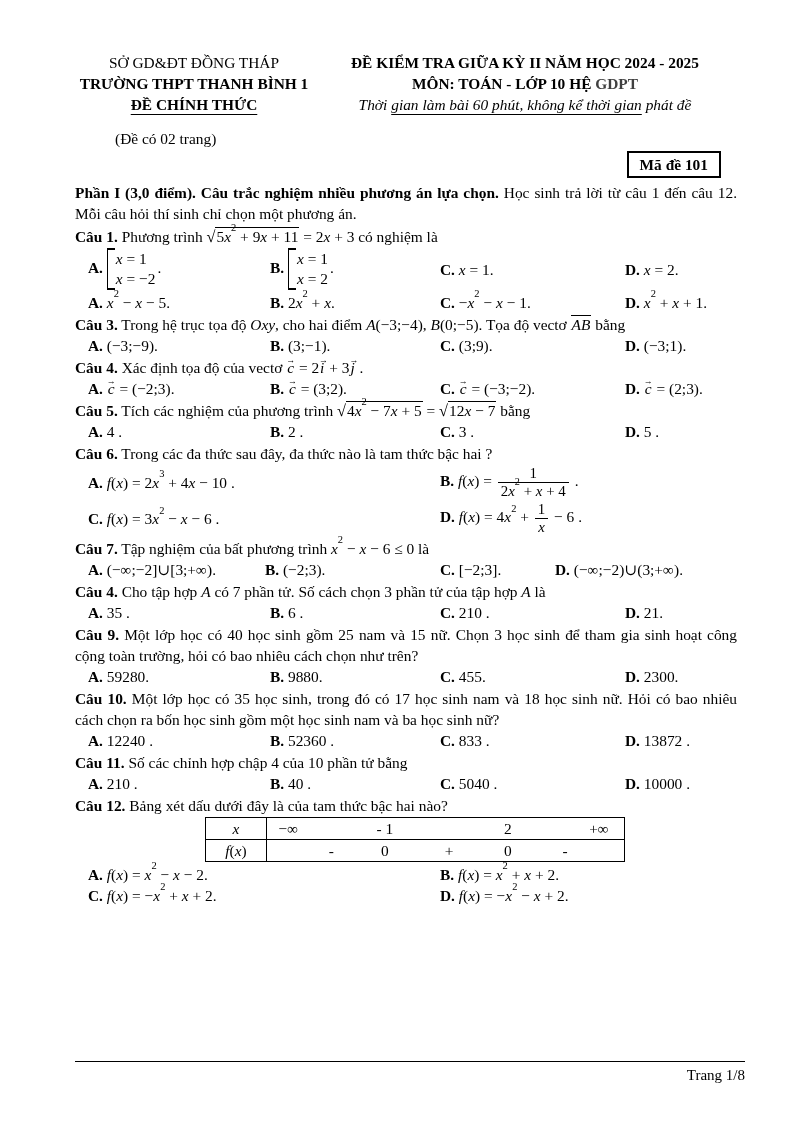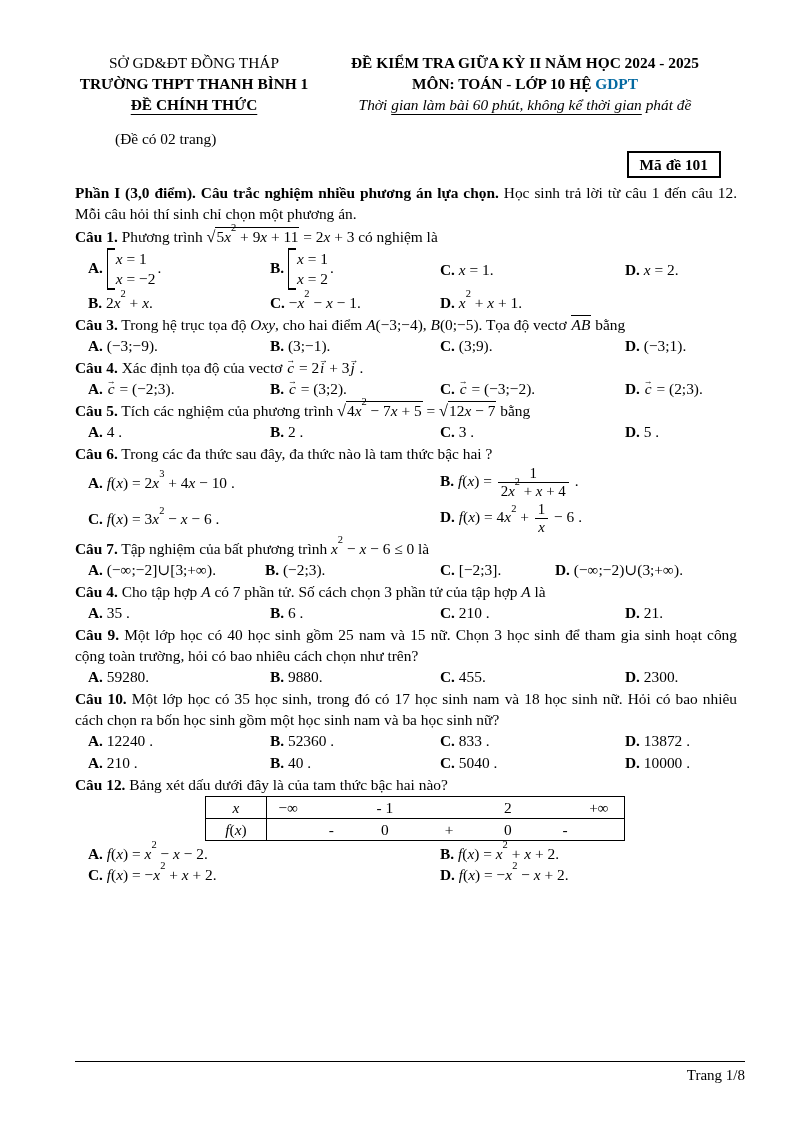--- a/index.html
+++ b/index.html
@@ -14,21 +14,21 @@
 
   
   .hdr { display:flex; }
   .h-left { width:238px; text-align:center; flex-shrink:0; }
   .h-right { flex:1; text-align:center; }
   .h-l1 { white-space:nowrap; }
   .h-l2 { font-weight:bold; white-space:nowrap; }
   .h-l3 { font-weight:bold; text-decoration:underline; text-underline-offset:4px; }
   .h-r1 { font-weight:bold; }
   .h-r2 { font-weight:bold; }
-  .h-r2 .red { color:#0369a1; }
+  .h-r2 .red { color:#404040; }
   .h-r3 { font-style:italic; }
   .h-r3 u { text-underline-offset:4px; }
 
   .note { margin:13px 0 0 40px; }
   .code-box {
     width:fit-content; margin:2px 16px 4px auto;
     border:2px solid #000; padding:1px 11px;
     font-weight:bold;
   }
 
@@ -110,20 +110,21 @@
               <span><i>x</i> = 1</span>
               <span><i>x</i> = 2</span>
             </span>.</span>
           <span class="opt"><b>C.</b> <i>x</i> = 1.</span>
           <span class="opt"><b>D.</b> <i>x</i> = 2.</span>
         </div>
   </div>
 
   <div class="question">
     <div class="options four">
+          <span class="opt"><b>A.</b> <i>x</i><sup>2</sup> − <i>x</i> − 5.</span>
           <span class="opt"><b>B.</b> 2<i>x</i><sup>2</sup> + <i>x</i>.</span>
           <span class="opt"><b>C.</b> −<i>x</i><sup>2</sup> − <i>x</i> − 1.</span>
           <span class="opt"><b>D.</b> <i>x</i><sup>2</sup> + <i>x</i> + 1.</span>
         </div>
   </div>
 
   <div class="question">
     <div class="stem"><b class="qlabel">Câu 3.</b> <span class="qstem">Trong hệ trục tọa độ <i>Oxy</i>, cho hai điểm <i>A</i>(−3;−4), <i>B</i>(0;−5). Tọa độ vectơ <span class="ol"><i>AB</i></span> bằng</span></div>
     <div class="options four">
           <span class="opt"><b>A.</b> (−3;−9).</span>
@@ -203,20 +204,21 @@
     <div class="stem"><b class="qlabel">Câu 10.</b> <span class="qstem">Một lớp học có 35 học sinh, trong đó có 17 học sinh nam và 18 học sinh nữ. Hỏi có bao nhiêu cách chọn ra bốn học sinh gồm một học sinh nam và ba học sinh nữ?</span></div>
     <div class="options four">
           <span class="opt"><b>A.</b> 12240 .</span>
           <span class="opt"><b>B.</b> 52360 .</span>
           <span class="opt"><b>C.</b> 833 .</span>
           <span class="opt"><b>D.</b> 13872 .</span>
         </div>
   </div>
 
   <div class="question">
+    <div class="stem"><b class="qlabel">Câu 11.</b> <span class="qstem">Số các chỉnh hợp chập 4 của 10 phần tử bằng</span></div>
     <div class="options four">
           <span class="opt"><b>A.</b> 210 .</span>
           <span class="opt"><b>B.</b> 40 .</span>
           <span class="opt"><b>C.</b> 5040 .</span>
           <span class="opt"><b>D.</b> 10000 .</span>
         </div>
   </div>
 
   <div class="question">
     <div class="stem"><b class="qlabel">Câu 12.</b> <span class="qstem">Bảng xét dấu dưới đây là của tam thức bậc hai nào?</span></div>

